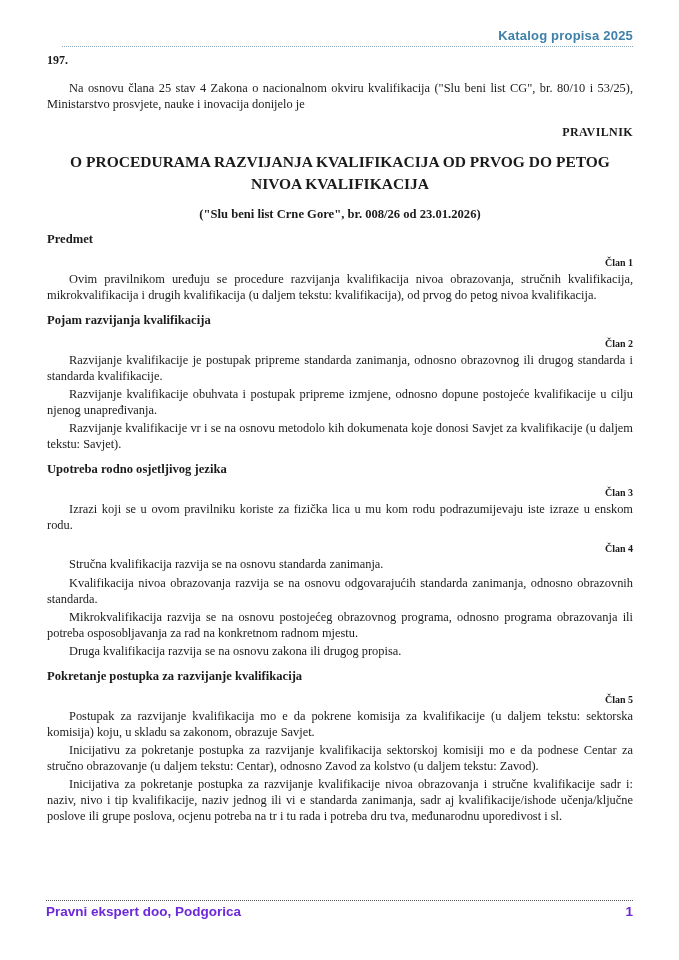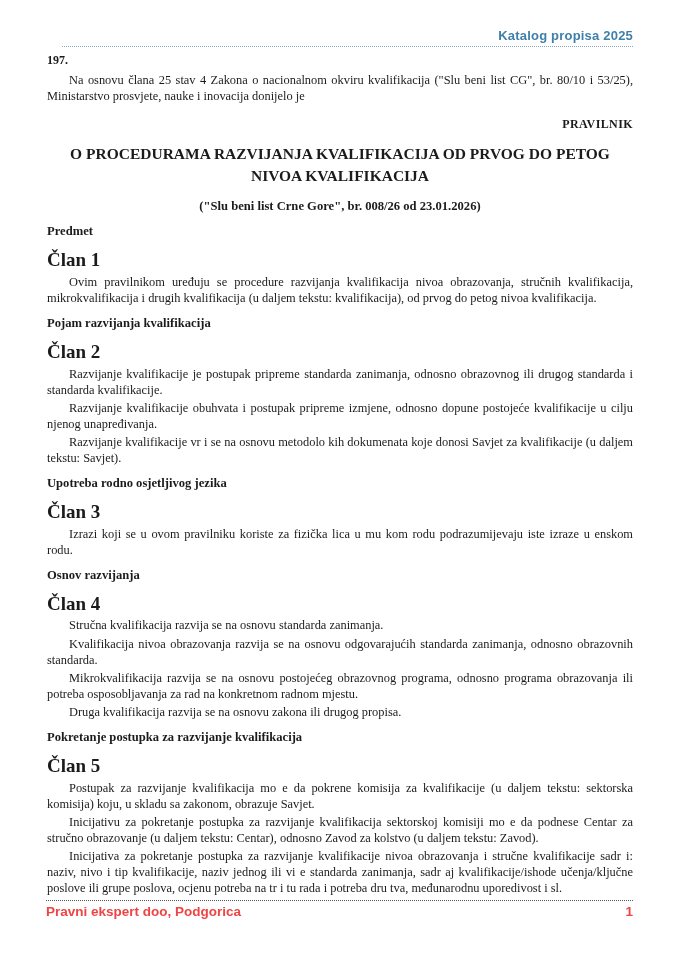--- a/index.html
+++ b/index.html
@@ -38,21 +38,21 @@
     font-size: 12px;
   }
   .body-p {
     margin: 2px 0 0 0;
     font-size: 12.4px;
     line-height: 16px;
     text-align: justify;
     text-indent: 22px;
   }
   .body-p.first { margin-top: 3px; }
-  .intro { margin-top: 4px; }
+  .intro { margin-top: 12px; }
   .doc-type {
     margin: 13px 0 0 0;
     text-align: right;
     font-size: 12px;
     font-weight: bold;
     letter-spacing: 0.4px;
   }
   .doc-title {
     margin: 11px auto 6px auto;
     text-align: center;
@@ -67,37 +67,37 @@
     font-size: 12.6px;
     font-weight: bold;
   }
   .sec-h {
     margin: 10px 0 0 0;
     font-size: 12.6px;
     font-weight: bold;
   }
   .art-h {
     margin: 10px 0 0 0;
-    text-align: left;
-    font-size: 19px;
+    text-align: right;
+    font-size: 10px;
     font-weight: bold;
   }
   .footer {
     position: absolute;
     left: 46px; right: 46px;
     top: 900px;
     border-top: 1px dotted #555555;
     padding-top: 3px;
     display: flex;
     justify-content: space-between;
     align-items: baseline;
     font-family: "Liberation Sans", sans-serif;
     font-weight: bold;
     font-size: 13.5px;
-    color: #ef4444;
+    color: #6d28d9;
   }
 </style>
 </head>
 <body>
 
 <div class="page">
 
   <div class="header">
     <span class="catalog">Katalog propisa 2025</span>
   </div>
@@ -124,21 +124,20 @@
     <h3 class="sec-h">Pojam razvijanja kvalifikacija</h3>
     <h3 class="art-h">Član 2</h3>
     <p class="body-p first">Razvijanje kvalifikacije je postupak pripreme standarda zanimanja, odnosno obrazovnog ili drugog standarda i standarda kvalifikacije.</p>
     <p class="body-p">Razvijanje kvalifikacije obuhvata i postupak pripreme izmjene, odnosno dopune postojeće kvalifikacije u cilju njenog unapređivanja.</p>
     <p class="body-p">Razvijanje kvalifikacije vr i se na osnovu metodolo kih dokumenata koje donosi Savjet za kvalifikacije (u daljem tekstu: Savjet).</p>
 
     <h3 class="sec-h">Upotreba rodno osjetljivog jezika</h3>
     <h3 class="art-h">Član 3</h3>
     <p class="body-p first">Izrazi koji se u ovom pravilniku koriste za fizička lica u mu kom rodu podrazumijevaju iste izraze u  enskom rodu.</p>
 
-    <h3 class="sec-h">Osnov razvijanja</h3>
     <h3 class="art-h">Član 4</h3>
     <p class="body-p">Stručna kvalifikacija razvija se na osnovu standarda zanimanja.</p>
     <p class="body-p first">Kvalifikacija nivoa obrazovanja razvija se na osnovu odgovarajućih standarda zanimanja, odnosno obrazovnih standarda.</p>
     <p class="body-p">Mikrokvalifikacija razvija se na osnovu postojećeg obrazovnog programa, odnosno programa obrazovanja ili potreba osposobljavanja za rad na konkretnom radnom mjestu.</p>
     <p class="body-p">Druga kvalifikacija razvija se na osnovu zakona ili drugog propisa.</p>
 
     <h3 class="sec-h">Pokretanje postupka za razvijanje kvalifikacija</h3>
     <h3 class="art-h">Član 5</h3>
     <p class="body-p first">Postupak za razvijanje kvalifikacija mo e da pokrene komisija za kvalifikacije (u daljem tekstu: sektorska komisija) koju, u skladu sa zakonom, obrazuje Savjet.</p>
     <p class="body-p">Inicijativu za pokretanje postupka za razvijanje kvalifikacija sektorskoj komisiji mo e da podnese Centar za stručno obrazovanje (u daljem tekstu: Centar), odnosno Zavod za  kolstvo (u daljem tekstu: Zavod).</p>

